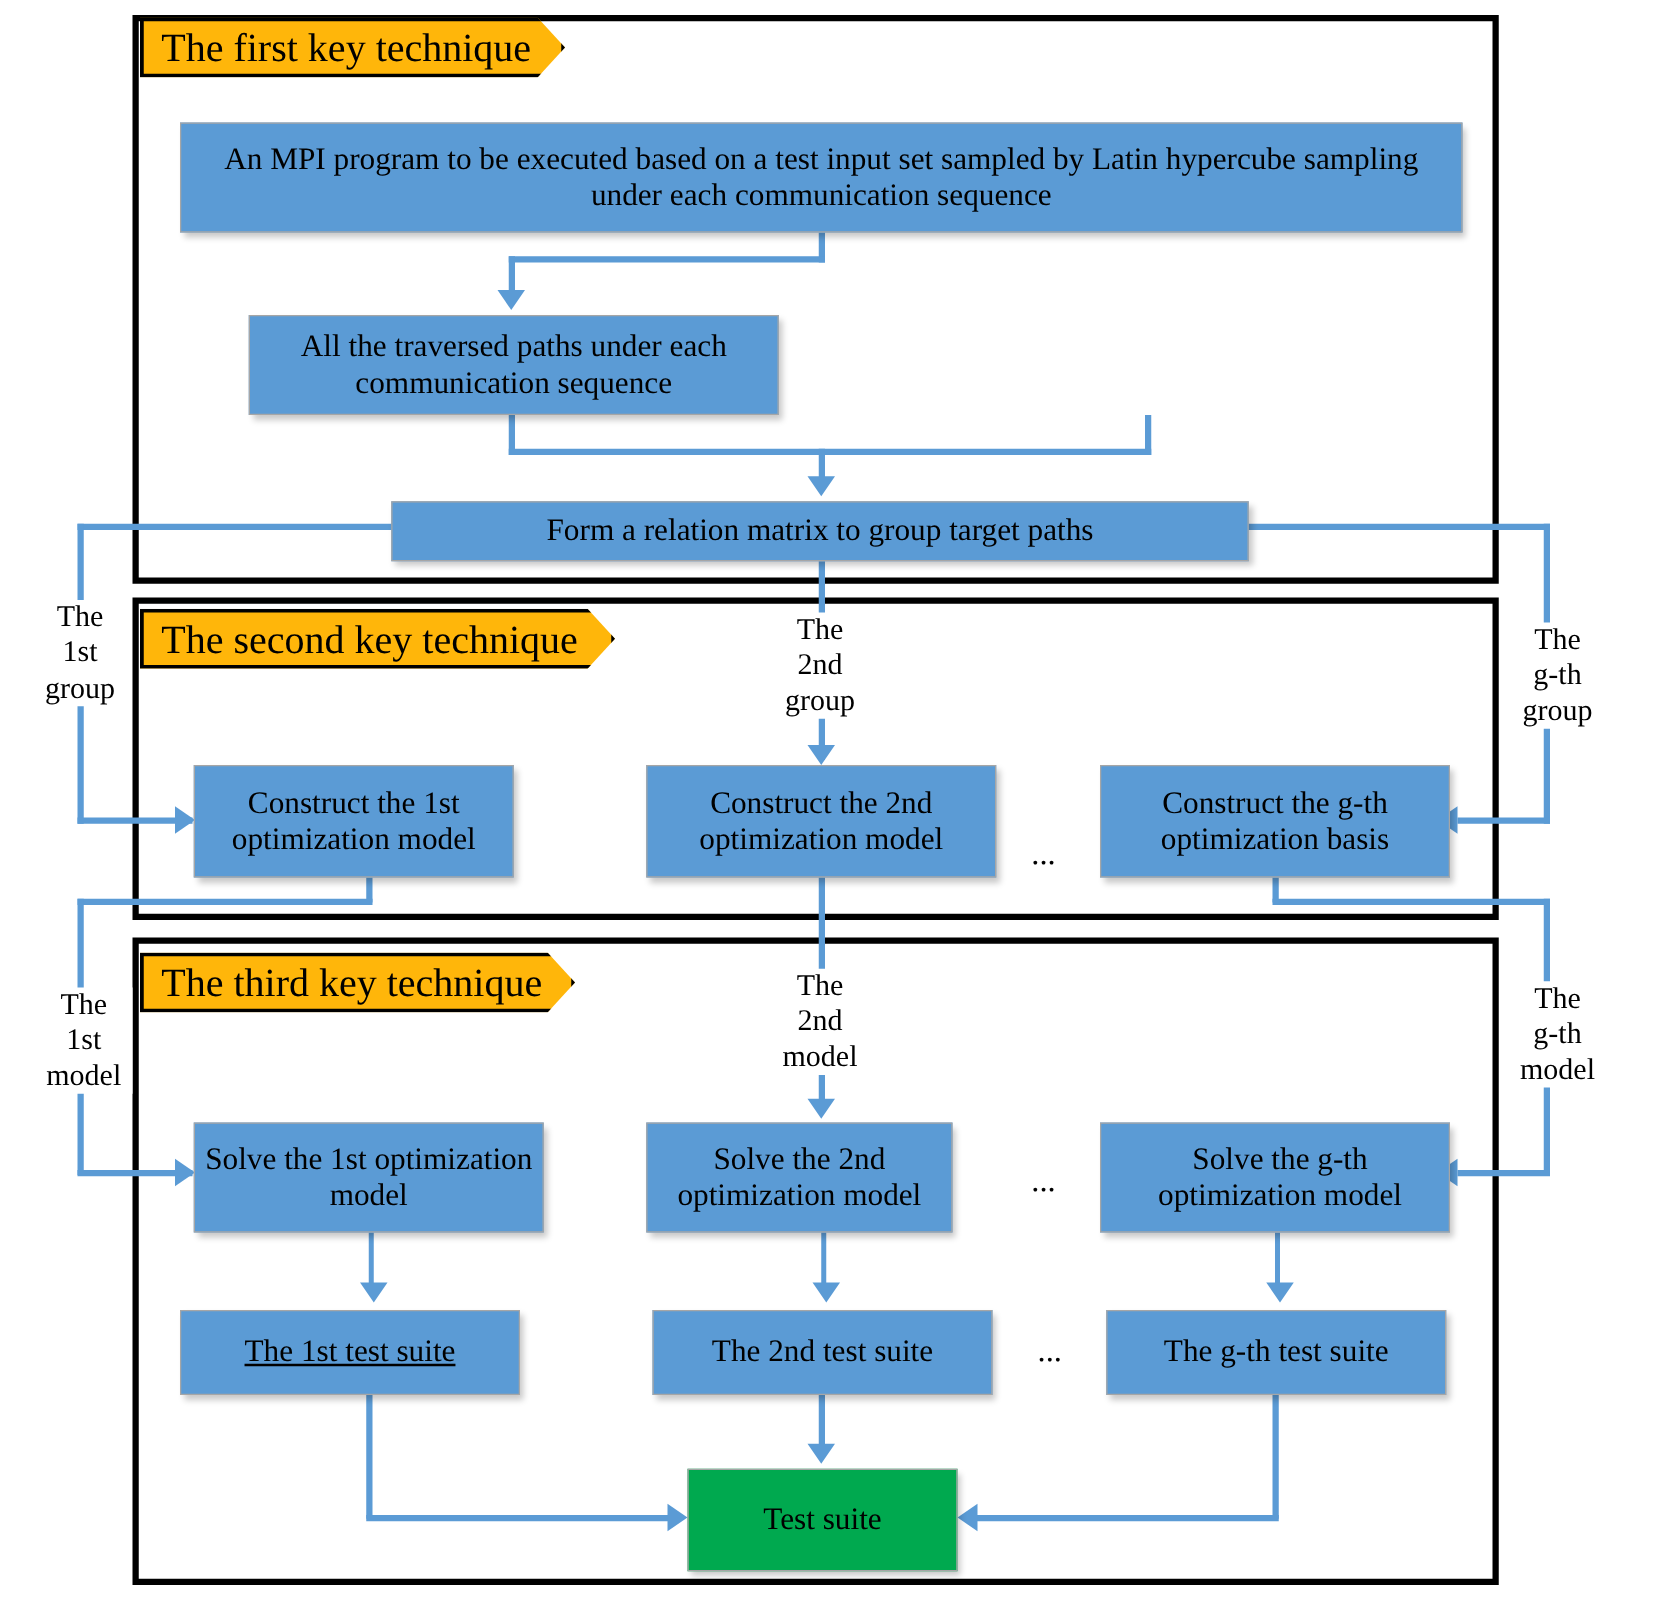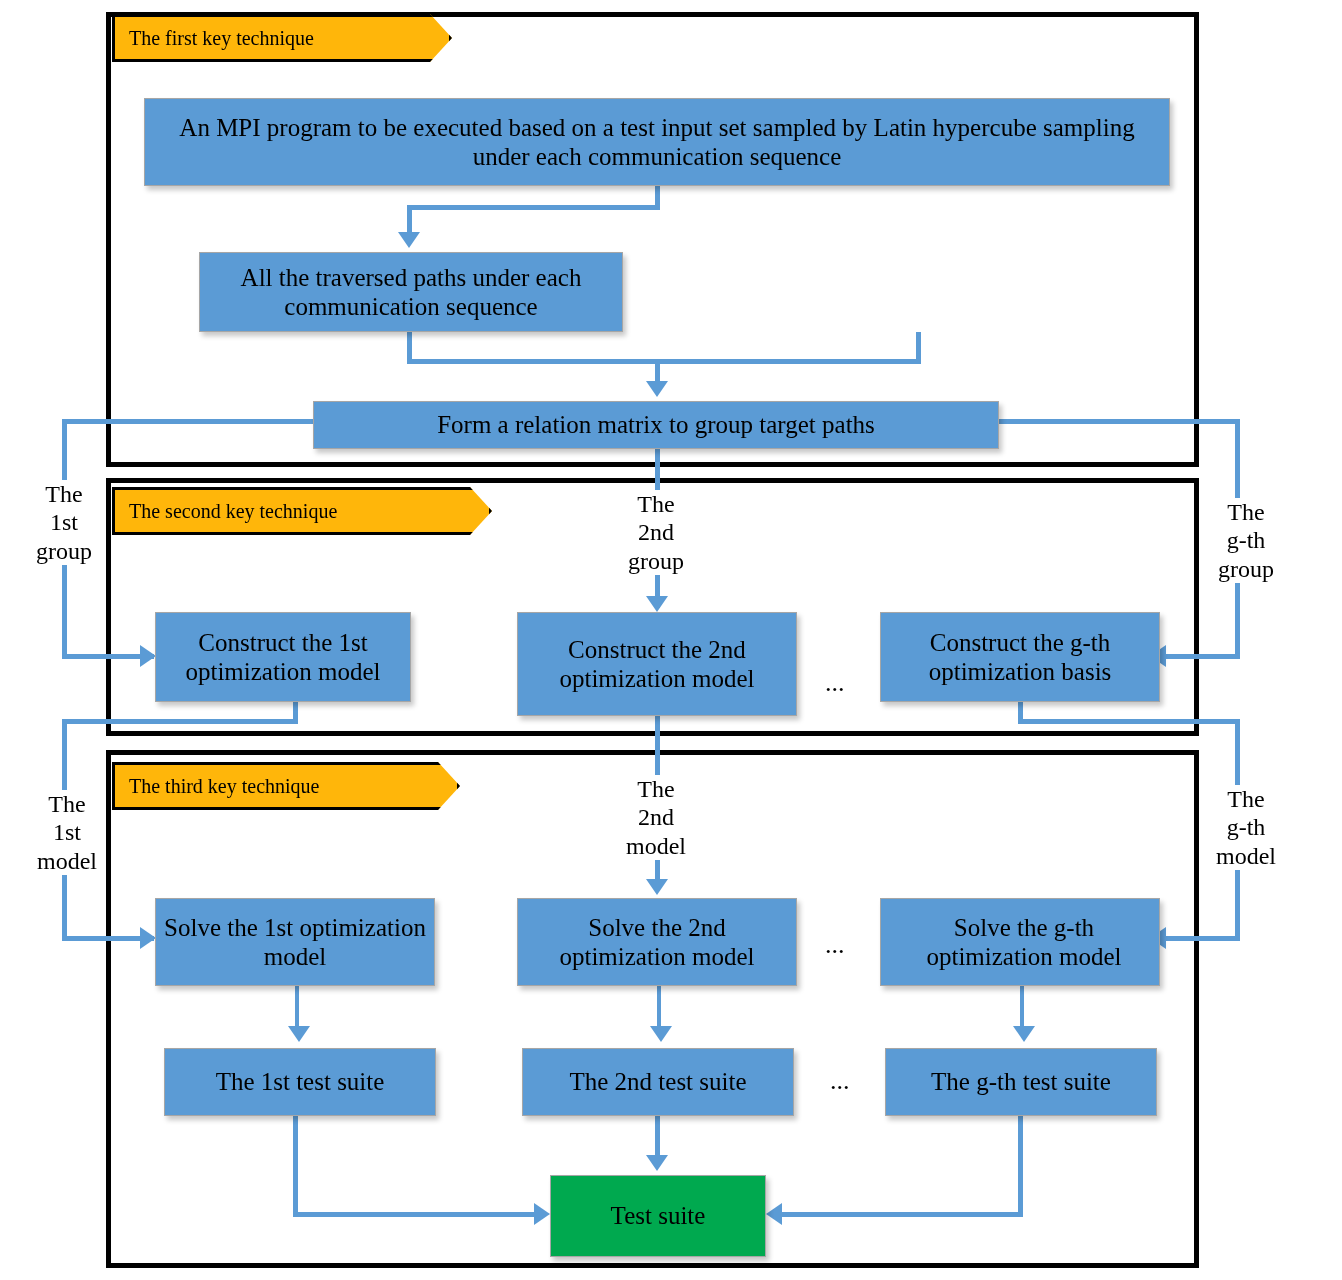--- a/index.html
+++ b/index.html
@@ -11,46 +11,46 @@
   #panel-1{left:106px;top:12px;width:1093px;height:455px;}
   #panel-2{left:106px;top:478px;width:1093px;height:258px;}
   #panel-3{left:106px;top:750px;width:1093px;height:518px;}
 
   
   .tag{position:absolute;height:48px;background:#FFB60A;border:3px solid #000;
        box-sizing:border-box;display:flex;align-items:center;
        -webkit-clip-path:polygon(0 0, calc(100% - 22px) 0, 100% 50%, calc(100% - 22px) 100%, 0 100%);
        clip-path:polygon(0 0, calc(100% - 22px) 0, 100% 50%, calc(100% - 22px) 100%, 0 100%);
        z-index:30;}
-  .tag span{font-size:20px;color:#000;padding-left:14px;white-space:nowrap;line-height:1;}
+  .tag span{font-size:32px;color:#000;padding-left:14px;white-space:nowrap;line-height:1;}
   #tag-1{left:112px;top:14px;width:340px;}
   #tag-2{left:112px;top:487px;width:380px;}
   #tag-3{left:112px;top:762px;width:348px;}
 
   
   .box{position:absolute;background:#5B9BD5;border:1px solid #a6a6a6;box-sizing:border-box;
        display:flex;align-items:center;justify-content:center;text-align:center;
        color:#000;font-size:25px;line-height:1.18;padding:2px 8px;
        box-shadow:3px 4px 5px rgba(0,0,0,0.22);z-index:20;}
   .box.green{background:#00A94F;}
 
   #box-mpi{left:144px;top:98px;width:1026px;height:88px;}
   #box-paths{left:199px;top:252px;width:424px;height:80px;}
   #box-basis{left:709px;top:252px;width:424px;height:80px;}
   #box-matrix{left:313px;top:401px;width:686px;height:48px;}
 
   #box-c1{left:155px;top:612px;width:256px;height:90px;}
-  #box-c2{left:517px;top:612px;width:280px;height:104px;}
+  #box-c2{left:517px;top:612px;width:280px;height:90px;}
   #box-cg{left:880px;top:612px;width:280px;height:90px;}
 
   #box-s1{left:155px;top:898px;width:280px;height:88px;}
-  #box-s2{left:517px;top:898px;width:280px;height:88px;}
+  #box-s2{left:517px;top:898px;width:245px;height:88px;}
   #box-sg{left:880px;top:898px;width:280px;height:88px;padding-left:16px;}
 
-  #box-t1{left:164px;top:1048px;width:272px;height:68px;}
+  #box-t1{left:144px;top:1048px;width:272px;height:68px;text-decoration:underline;}
   #box-t2{left:522px;top:1048px;width:272px;height:68px;}
   #box-tg{left:885px;top:1048px;width:272px;height:68px;}
 
   #box-suite{left:550px;top:1175px;width:216px;height:82px;font-size:25px;}
 
   
   .ln{position:absolute;background:#5B9BD5;z-index:10;}
   .lnh{height:5px;}
   .lnv{width:5px;}
   .arw{position:absolute;width:0;height:0;z-index:11;}

